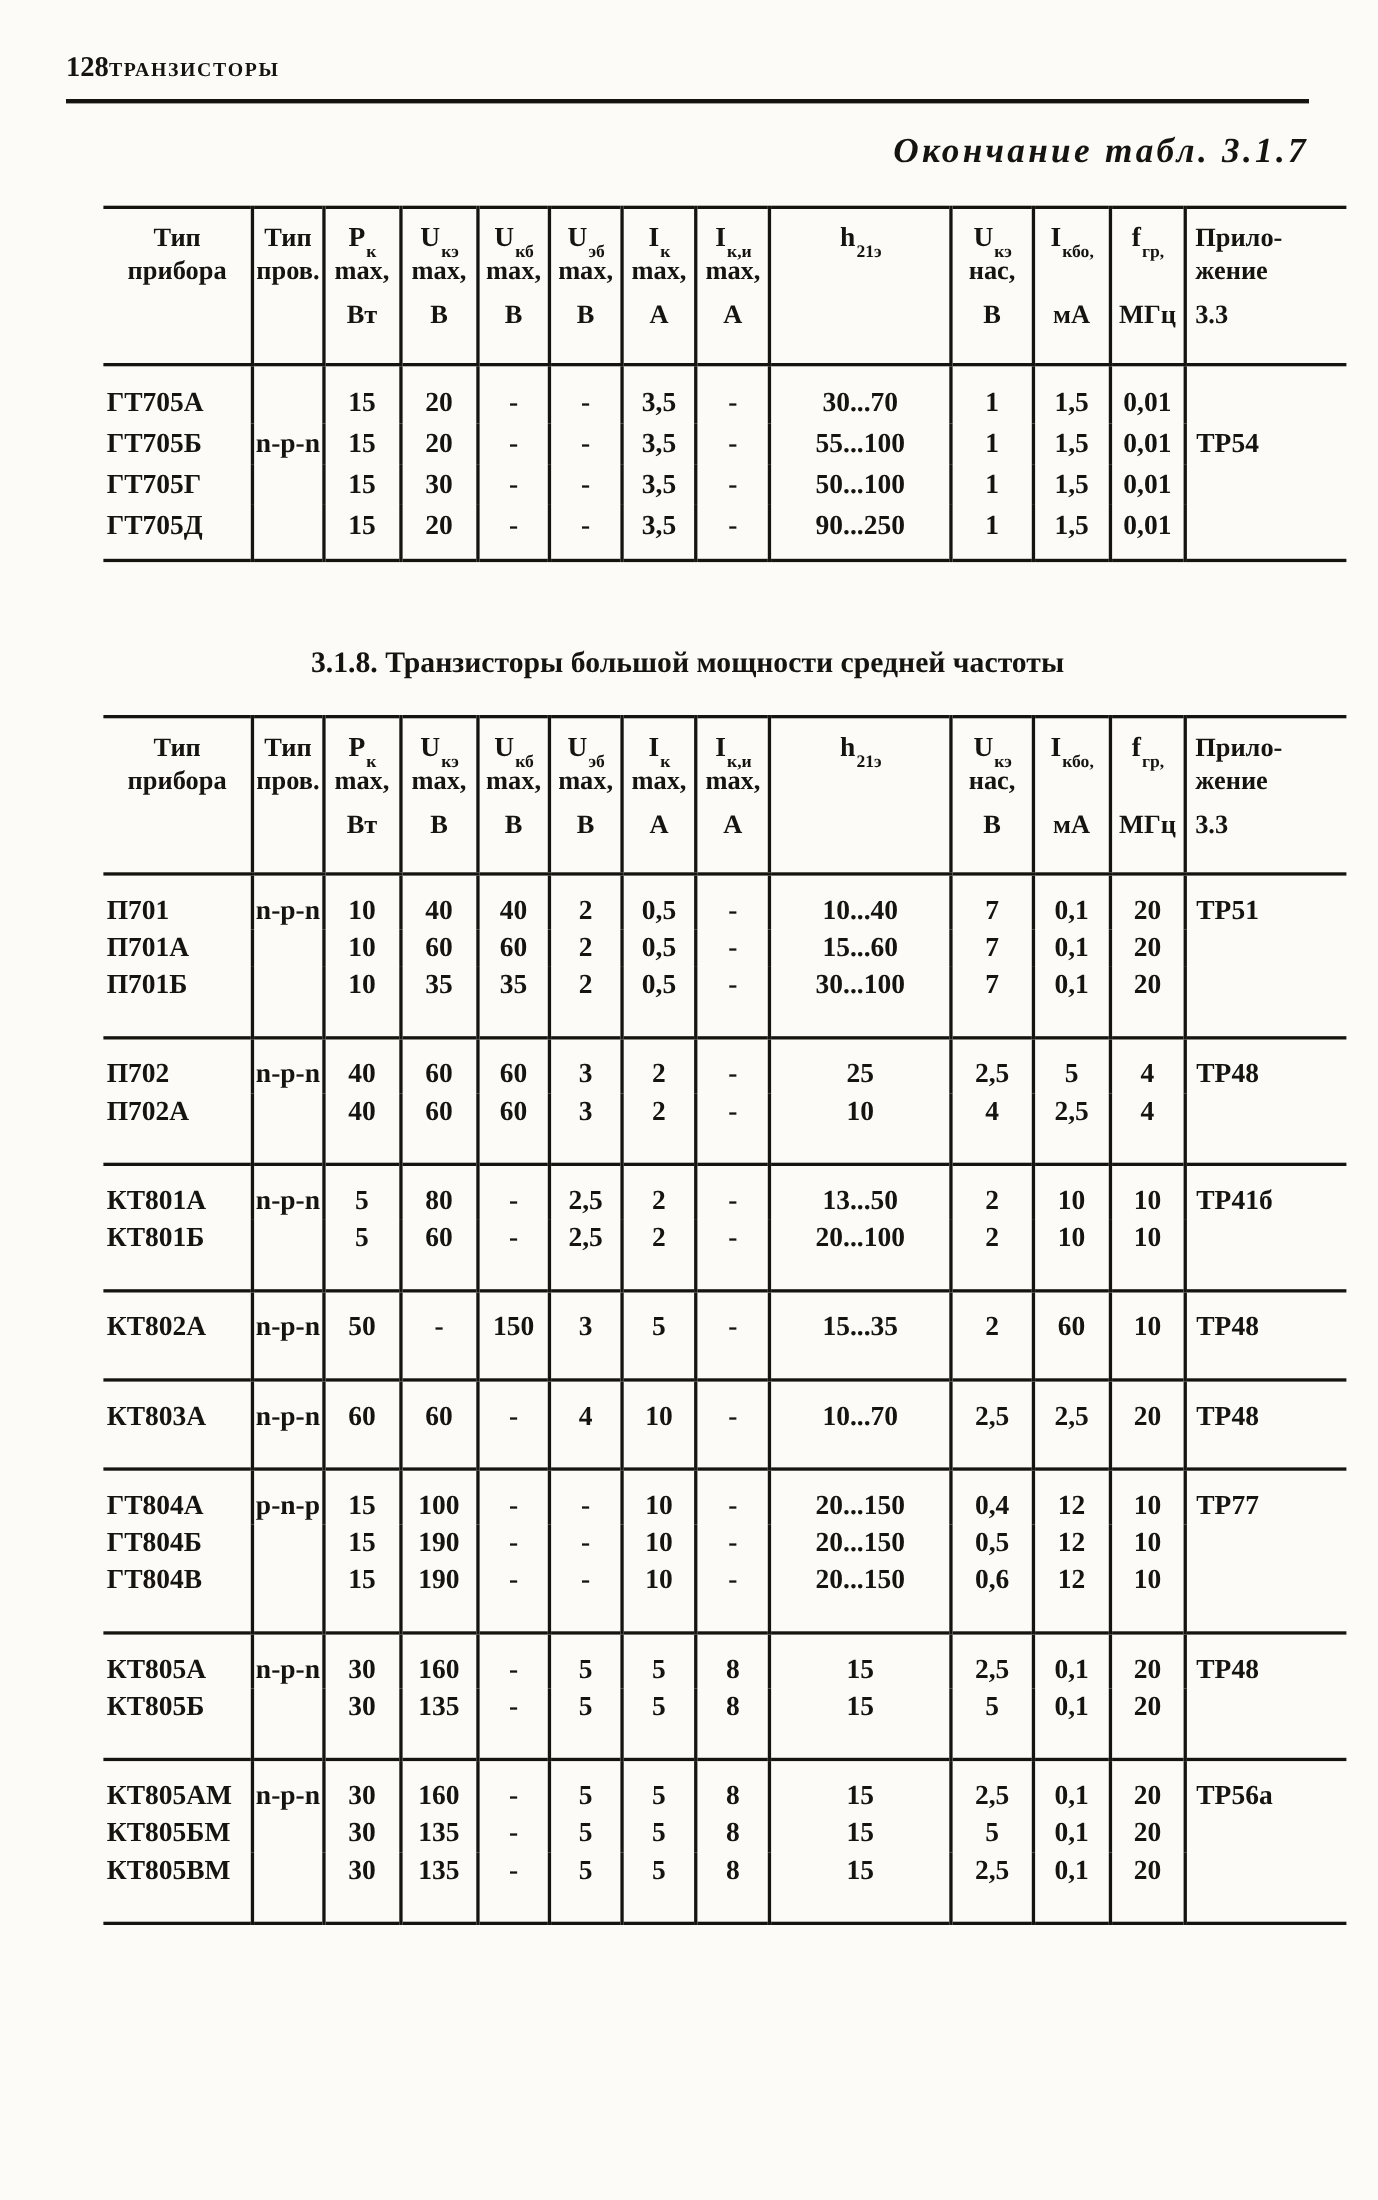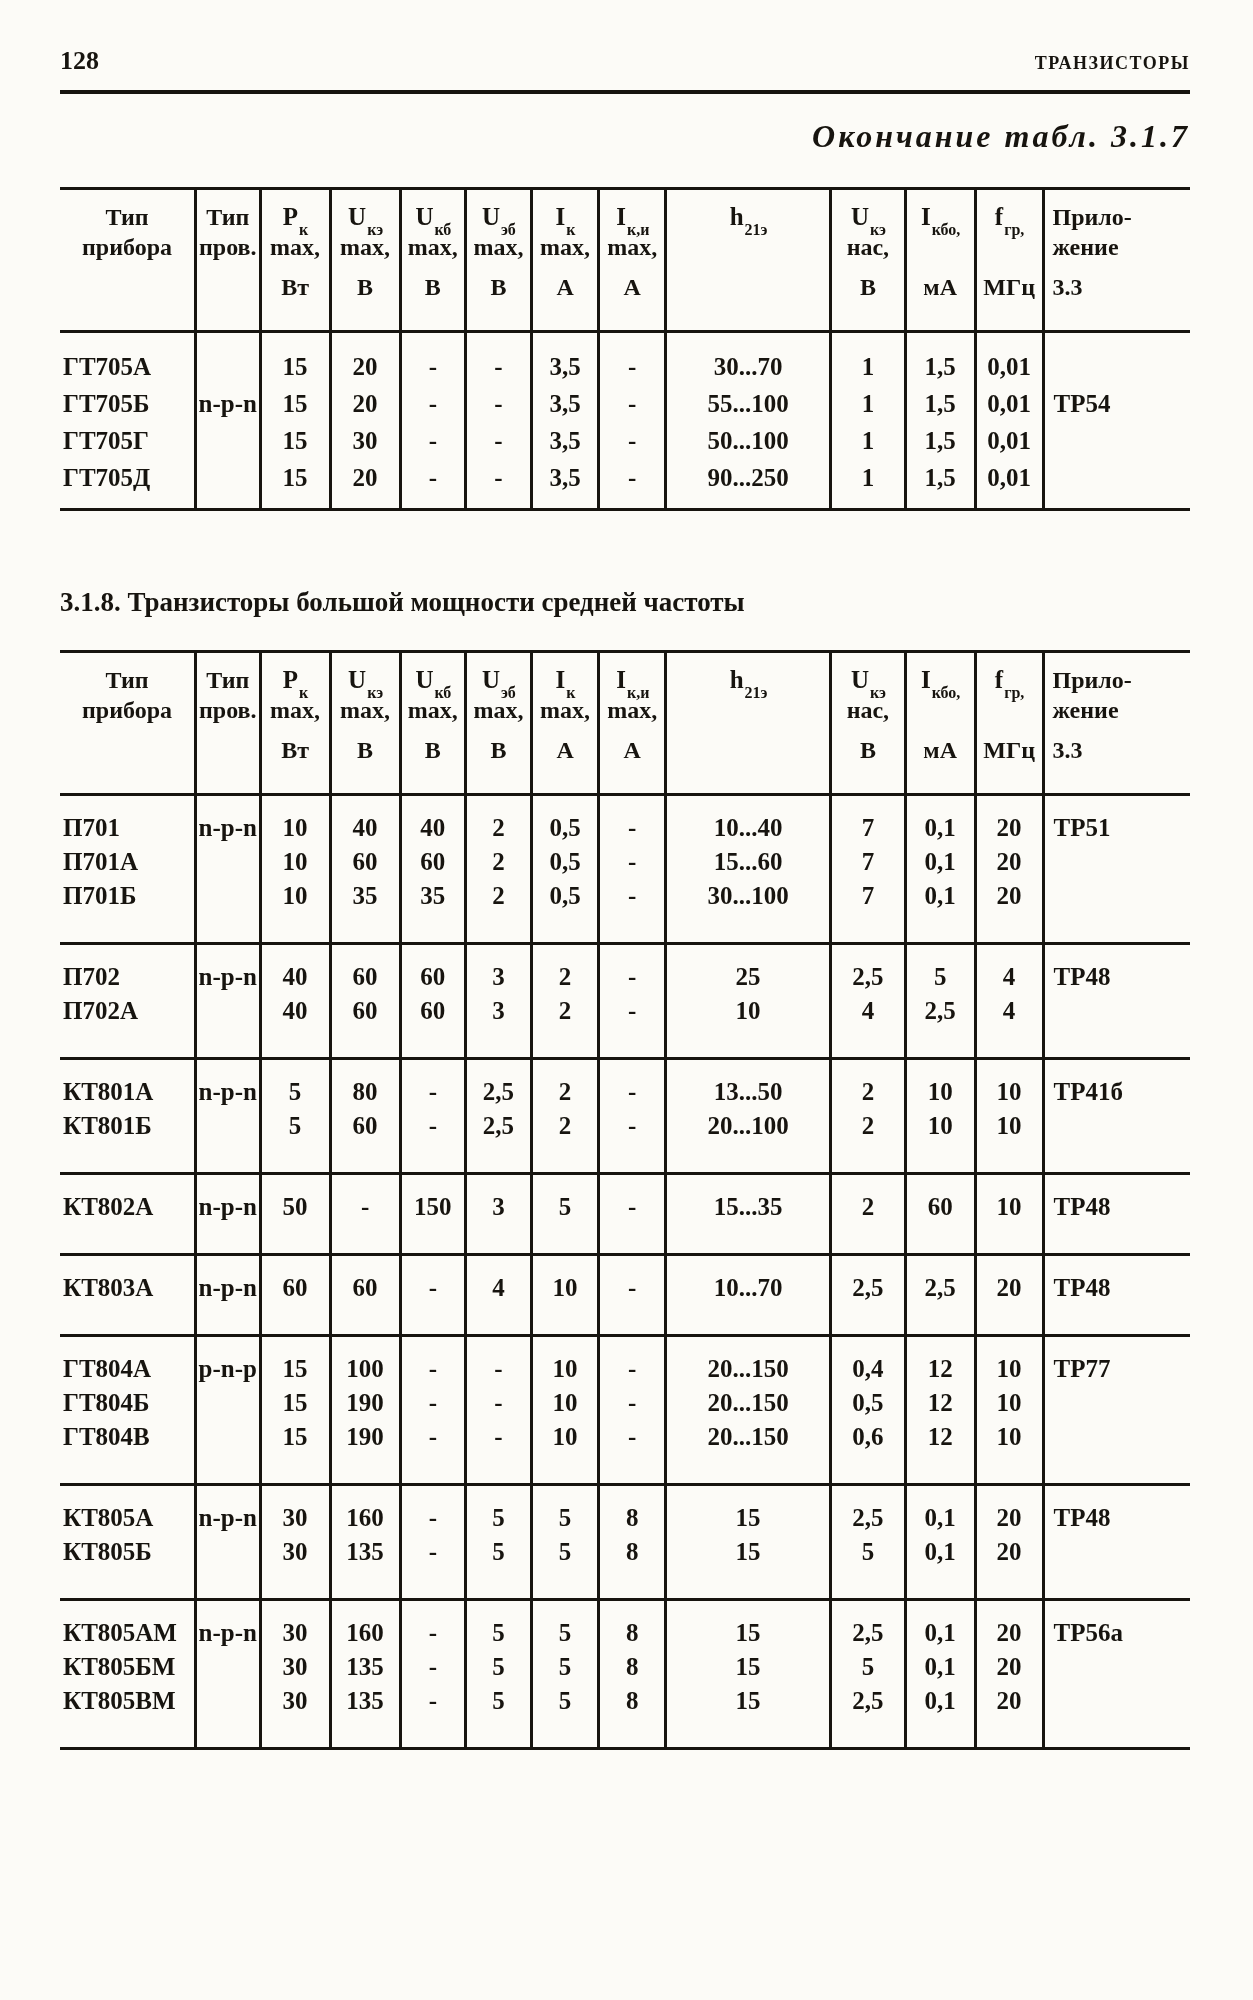--- a/index.html
+++ b/index.html
@@ -8,44 +8,45 @@
     width:1253px;height:2000px;
     margin:0 auto;
     background:#fcfbf7;
     box-sizing:border-box;
     padding:46px 63px 0 60px;
     font-family:"Liberation Serif","DejaVu Serif",serif;
     color:#17140f;
     overflow:hidden;
   }
   
-  .head-row{display:flex;justify-content:space-between;align-items:baseline;}
+  .head-row{display:flex;align-items:baseline;}
   .page-num{font-size:26px;font-weight:700;}
   .running-title{font-size:18px;font-weight:700;letter-spacing:1.5px;}
   .page-rule{border:0;border-top:4px solid #17140f;margin:14px 0 0 0;}
 
   .tbl-caption{
     text-align:right;font-style:italic;font-weight:600;
     font-size:32px;letter-spacing:3px;margin-top:24px;
   }
   .section-heading{
-    font-weight:700;font-size:27px;
+    text-align:center;font-weight:700;font-size:27px;
     margin-top:76px;
   }
   .cap2{margin-top:42px;}
 
   
   table.data-table{
     width:1130px;
     margin-top:32px;
     border-collapse:collapse;
     table-layout:fixed;
     border-top:3px solid #17140f;
     border-bottom:3px solid #17140f;
     font-weight:700;
+    margin-left:34px;
   }
   .t2{margin-top:16px;}
   th,td{
     padding:0;margin:0;
     vertical-align:top;
     font-weight:700;
   }
   th:not(:first-child),td:not(:first-child){border-left:3px solid #17140f;}
   thead th{border-bottom:3px solid #17140f;}
   tr.group-start td{border-top:3px solid #17140f;}

